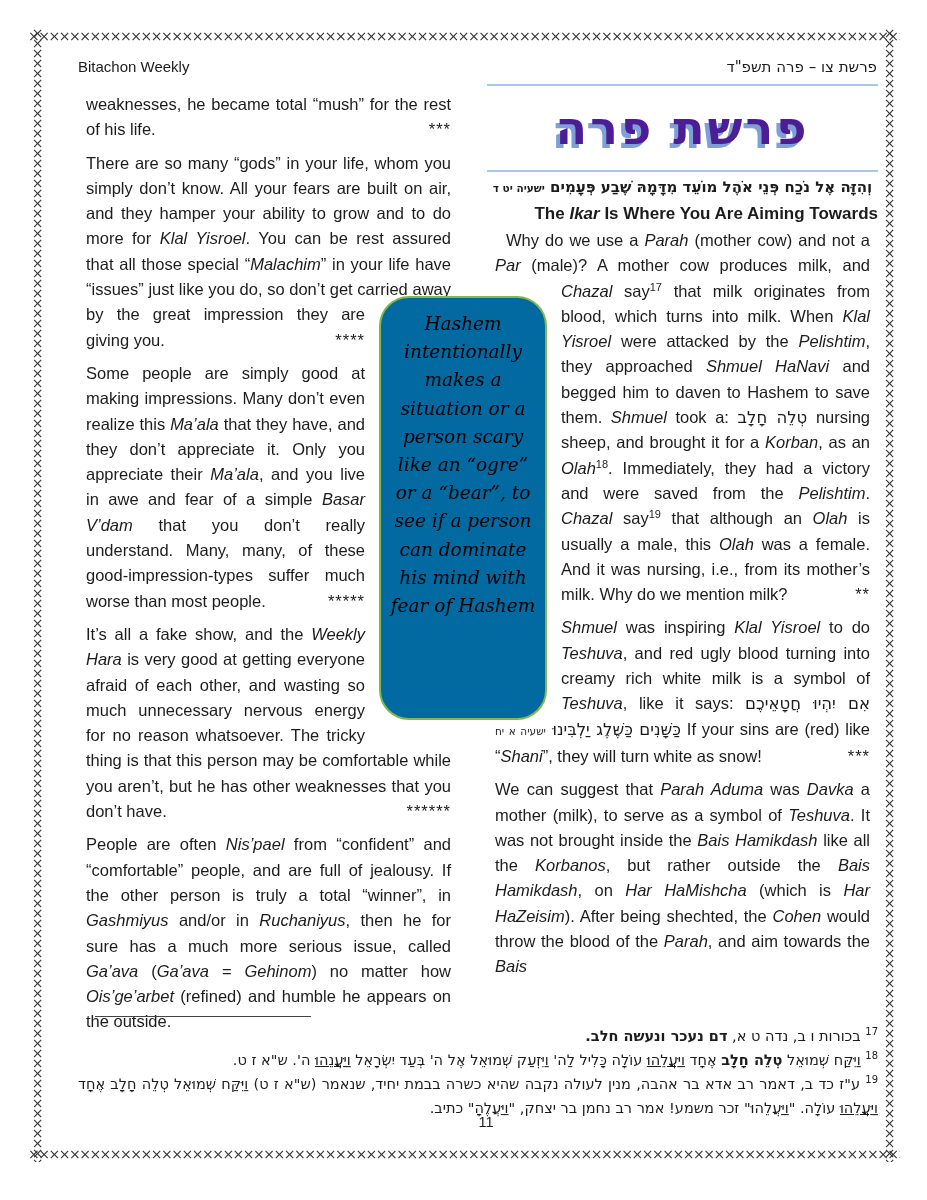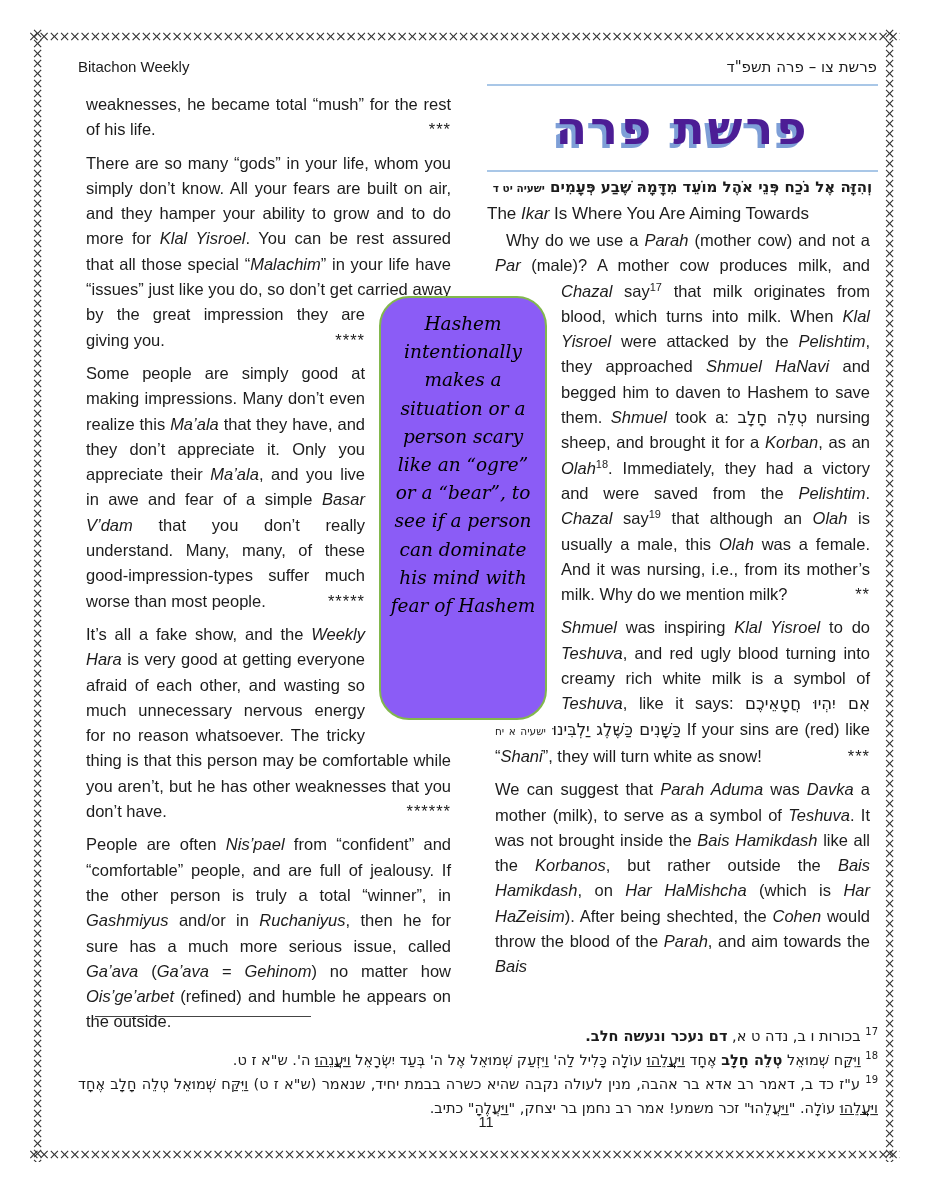--- a/index.html
+++ b/index.html
@@ -40,26 +40,26 @@
 
   .rule{border-top:2px solid #a9c7e7;height:0;margin:0;}
   .heb-title{
     margin:0;text-align:center;direction:rtl;
     font-family:"DejaVu Serif","DejaVu Sans",serif;font-weight:bold;
     font-size:46px;line-height:84px;letter-spacing:3px;color:#4c1d95;
     text-shadow:-4px 4px 0 #7e9fd7;
   }
   .verse{direction:rtl;text-align:center;font-weight:bold;font-size:15px;
     line-height:25px;margin-top:3px;white-space:nowrap;font-family:"DejaVu Sans",sans-serif;}
-  .col-heading{margin:0;text-align:left;font-size:17px;font-weight:normal;line-height:25px;}
+  .col-heading{margin:0;text-align:right;font-size:17px;font-weight:bold;line-height:25px;}
   .indent-first{text-indent:11px;margin-top:2px !important;}
 
   .quote-box{
     position:absolute;left:379px;top:296px;width:168px;height:424px;
-    background:#8b5cf6;border:2.5px solid #82b84d;border-radius:30px;
+    background:#0369a1;border:2.5px solid #82b84d;border-radius:30px;
     box-sizing:border-box;padding:12px 4px;
     font-family:"DejaVu Serif",serif;font-style:italic;
     font-size:18.5px;line-height:28.2px;text-align:center;color:#000;
   }
   .footnotes{position:absolute;left:78px;top:1016px;width:800px;
     font-size:14.5px;line-height:24px;}
   .fn-sep{width:216px;border-top:1.6px solid #444;margin:0 0 7px 17px;}
   .fn{direction:rtl;text-align:justify;font-family:"DejaVu Sans",sans-serif;margin:0;}
   .fn sup{font-size:10px;}
   .page-num{position:absolute;left:0;right:0;top:1114px;text-align:center;font-size:14.5px;padding-left:45px;}

